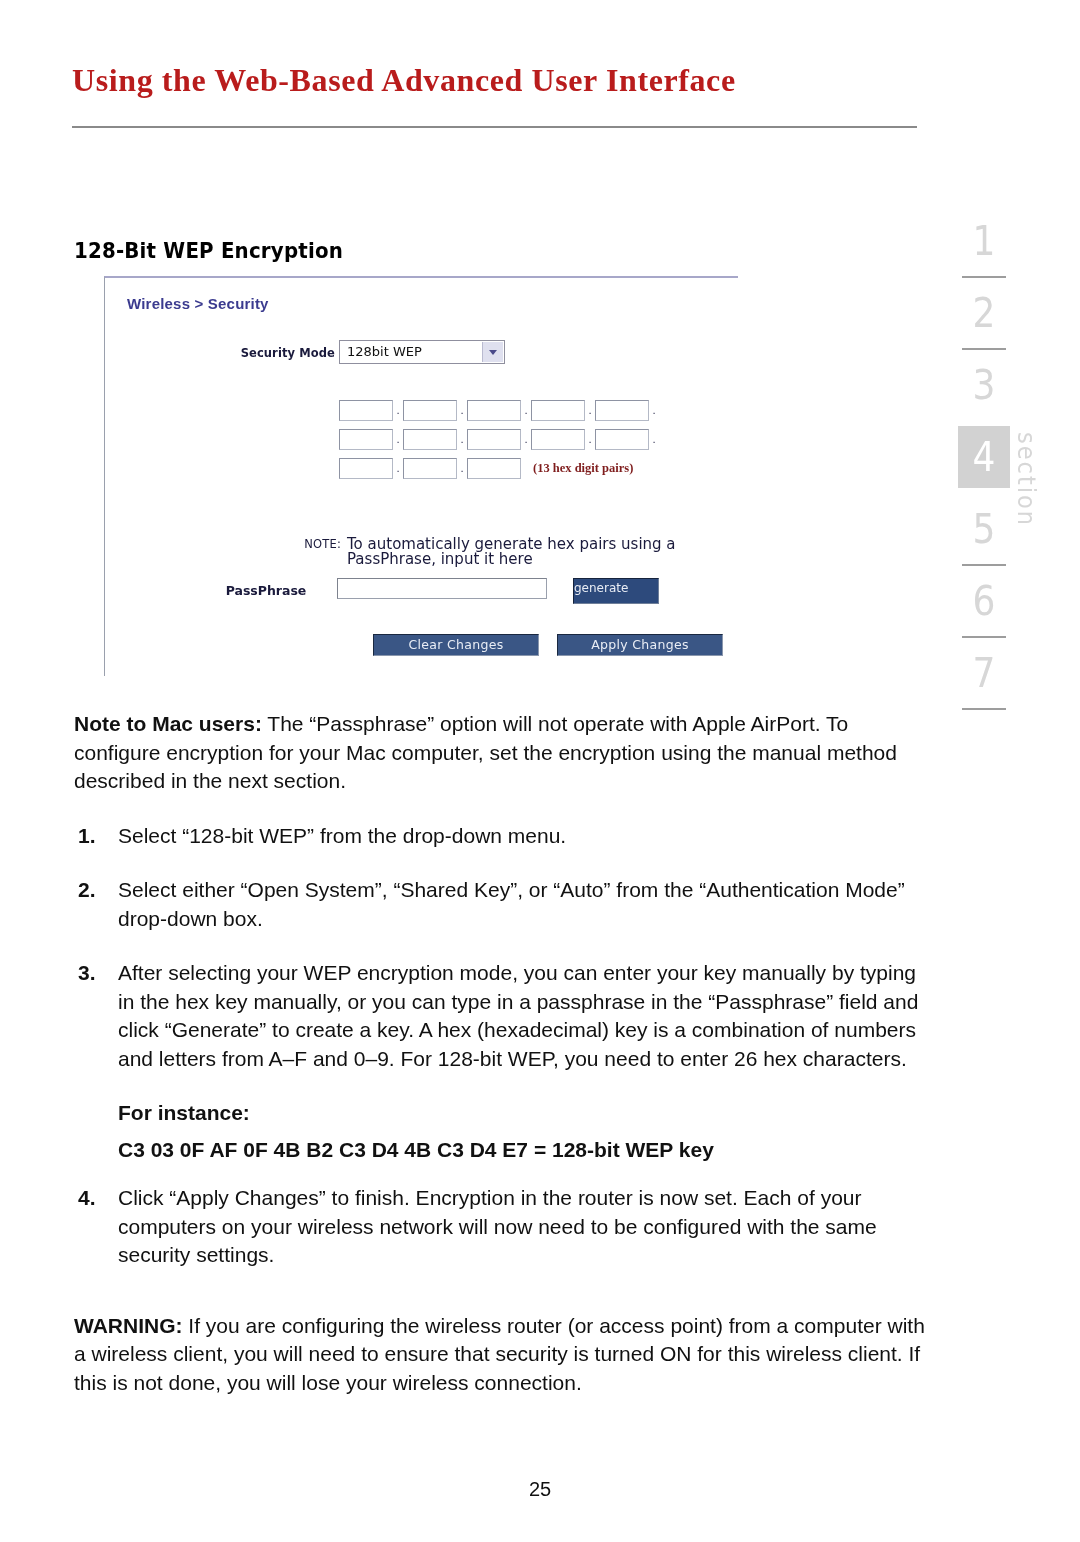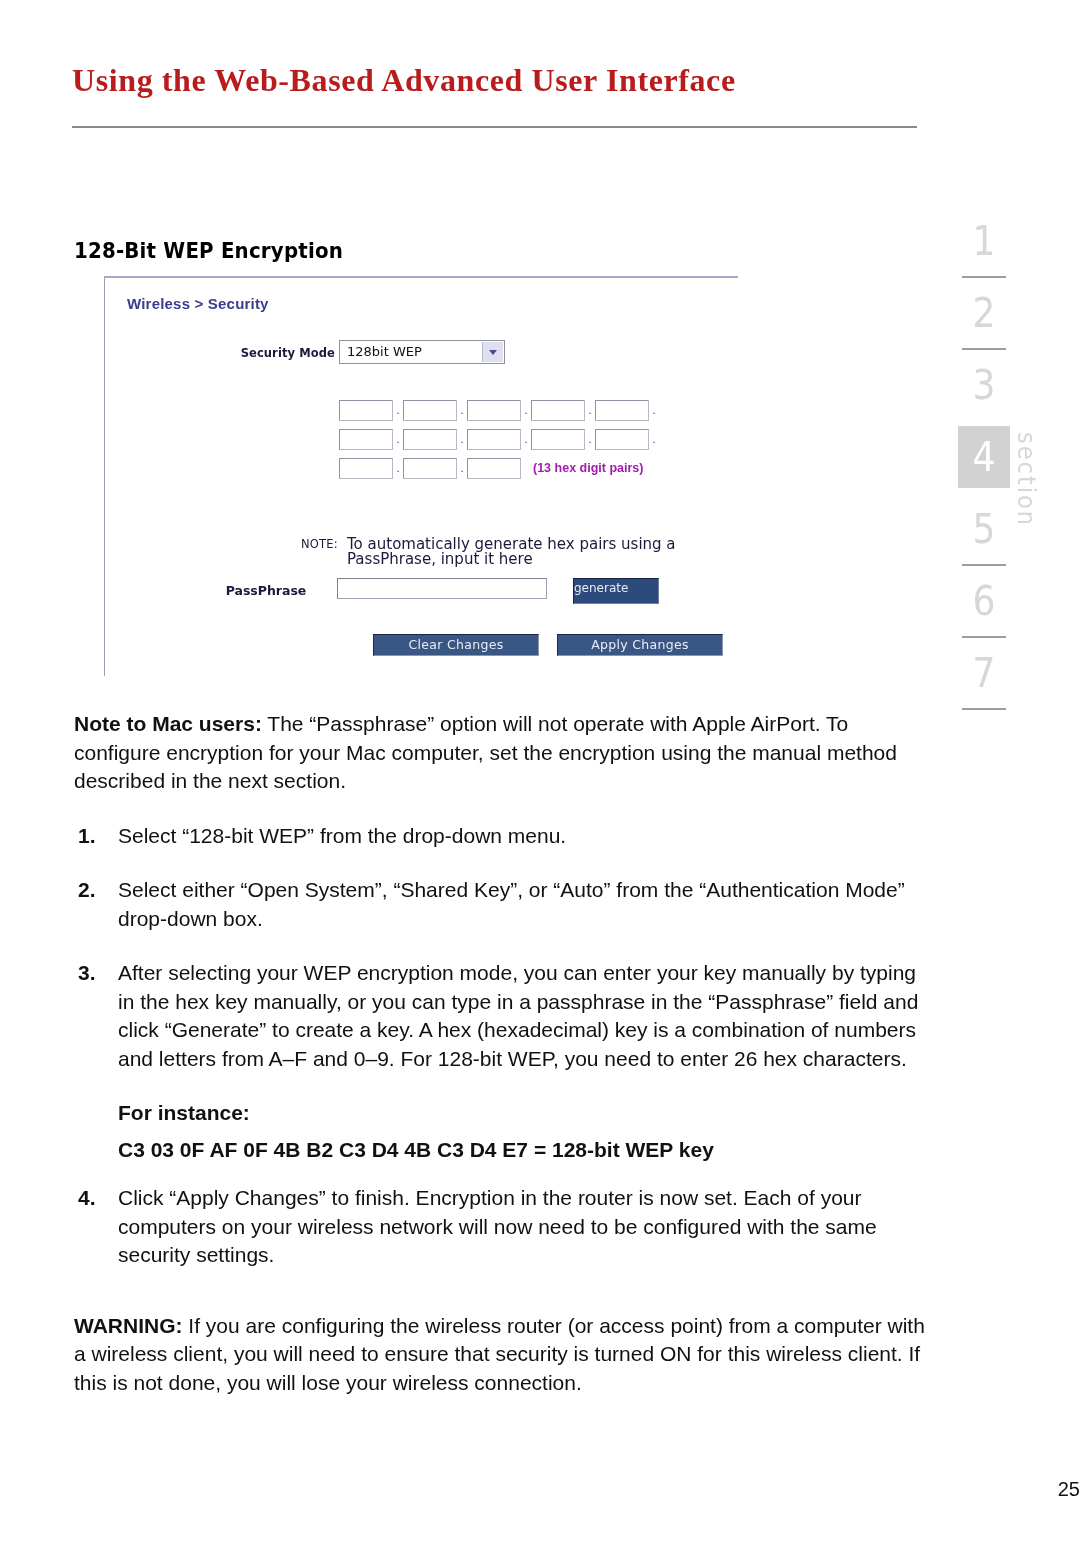--- a/index.html
+++ b/index.html
@@ -211,41 +211,41 @@
     text-align: center;
     font-family: "DejaVu Sans", "Liberation Sans", sans-serif;
     font-size: 10px;
     color: #2c2c4e;
     vertical-align: middle;
     line-height: 21px;
   }
   .hexnote {
     display: inline-block;
     margin-left: 12px;
-    font-family: Liberation Sans, sans-serif;
+    font-family: Liberation Serif, serif;
     font-size: 12.5px;
     font-weight: bold;
-    color: #a21caf;
+    color: #7f1d1d;
     vertical-align: middle;
     line-height: 21px;
   }
 
   
   .note-block {
     position: absolute;
     left: 180px;
     top: 259px;
     width: 440px;
   }
   .note-label {
     position: absolute;
-    left: 16px;
+    left: 0;
     top: 0;
     width: 56px;
-    text-align: left;
+    text-align: right;
     font-family: "DejaVu Sans", "Liberation Sans", sans-serif;
     font-size: 11.5px;
     color: #1a1a3c;
     letter-spacing: 0.2px;
   }
   .note-text {
     position: absolute;
     left: 62px;
     top: 0;
     width: 380px;
@@ -359,21 +359,21 @@
     padding-left: 44px;
   }
   .bold-line.key { margin-bottom: 20px; }
 
   
   .page-num {
     position: absolute;
     left: 0;
     top: 1478px;
     width: 1080px;
-    text-align: right;
+    text-align: center;
     font-size: 20px;
     color: #111;
   }
 </style>
 </head>
 <body>
 
 <div class="page-header">
   <h1>Using the Web-Based Advanced User Interface</h1>
 </div>

